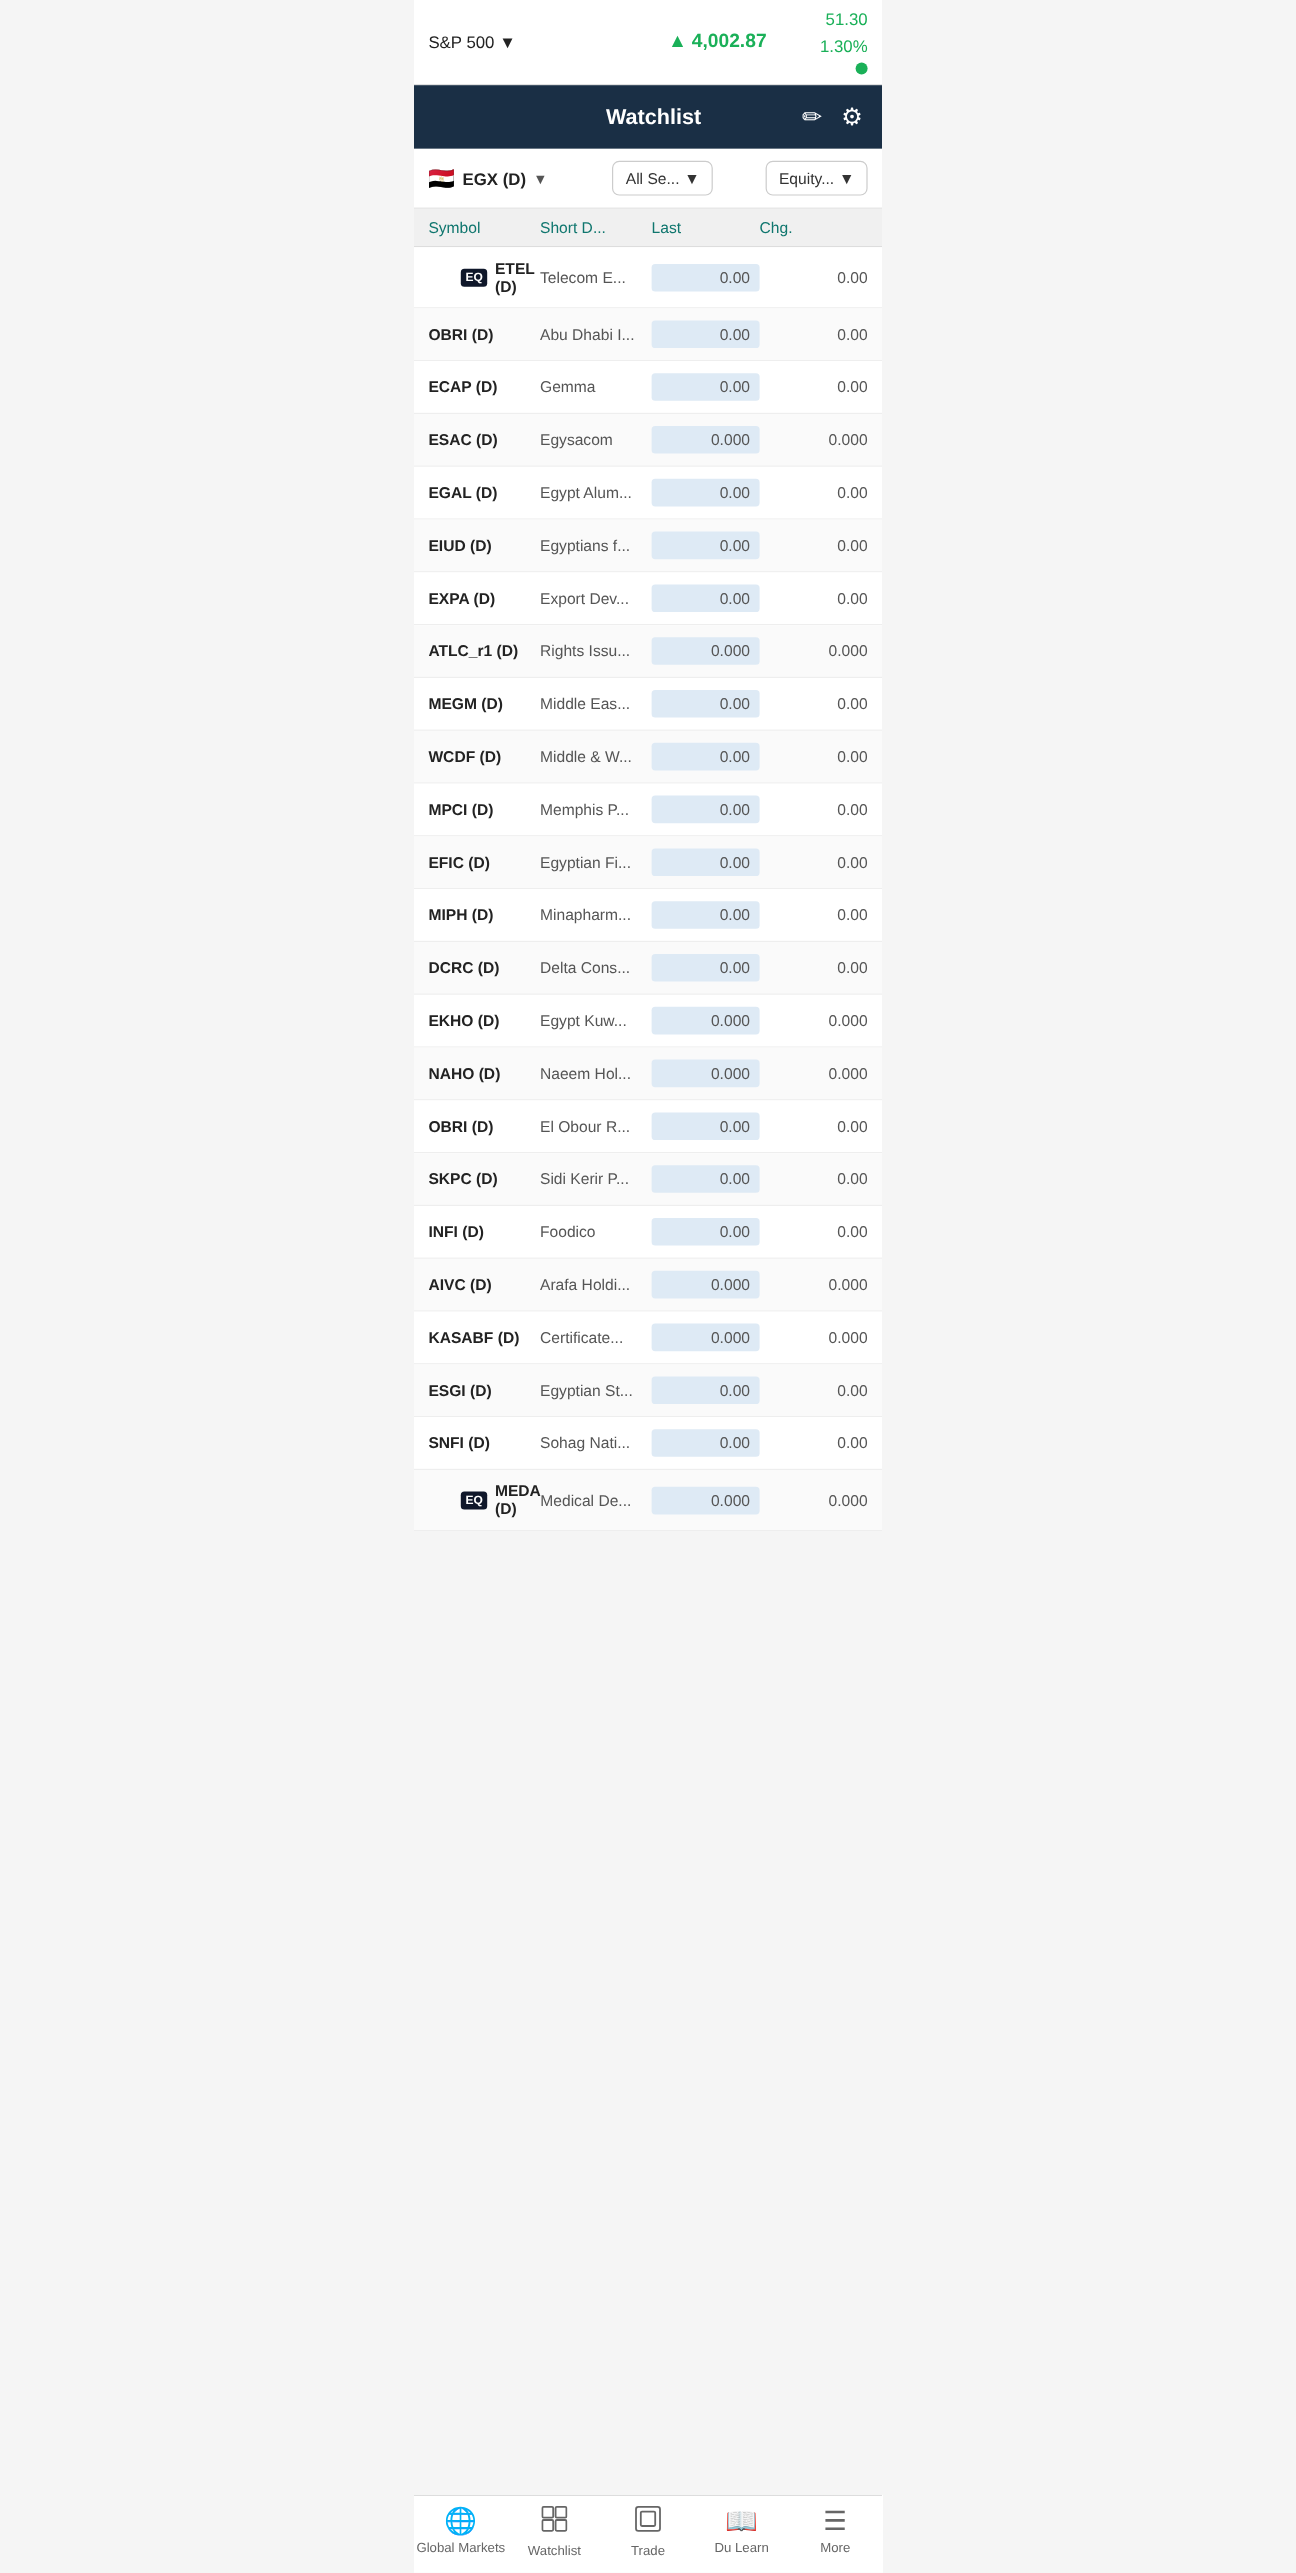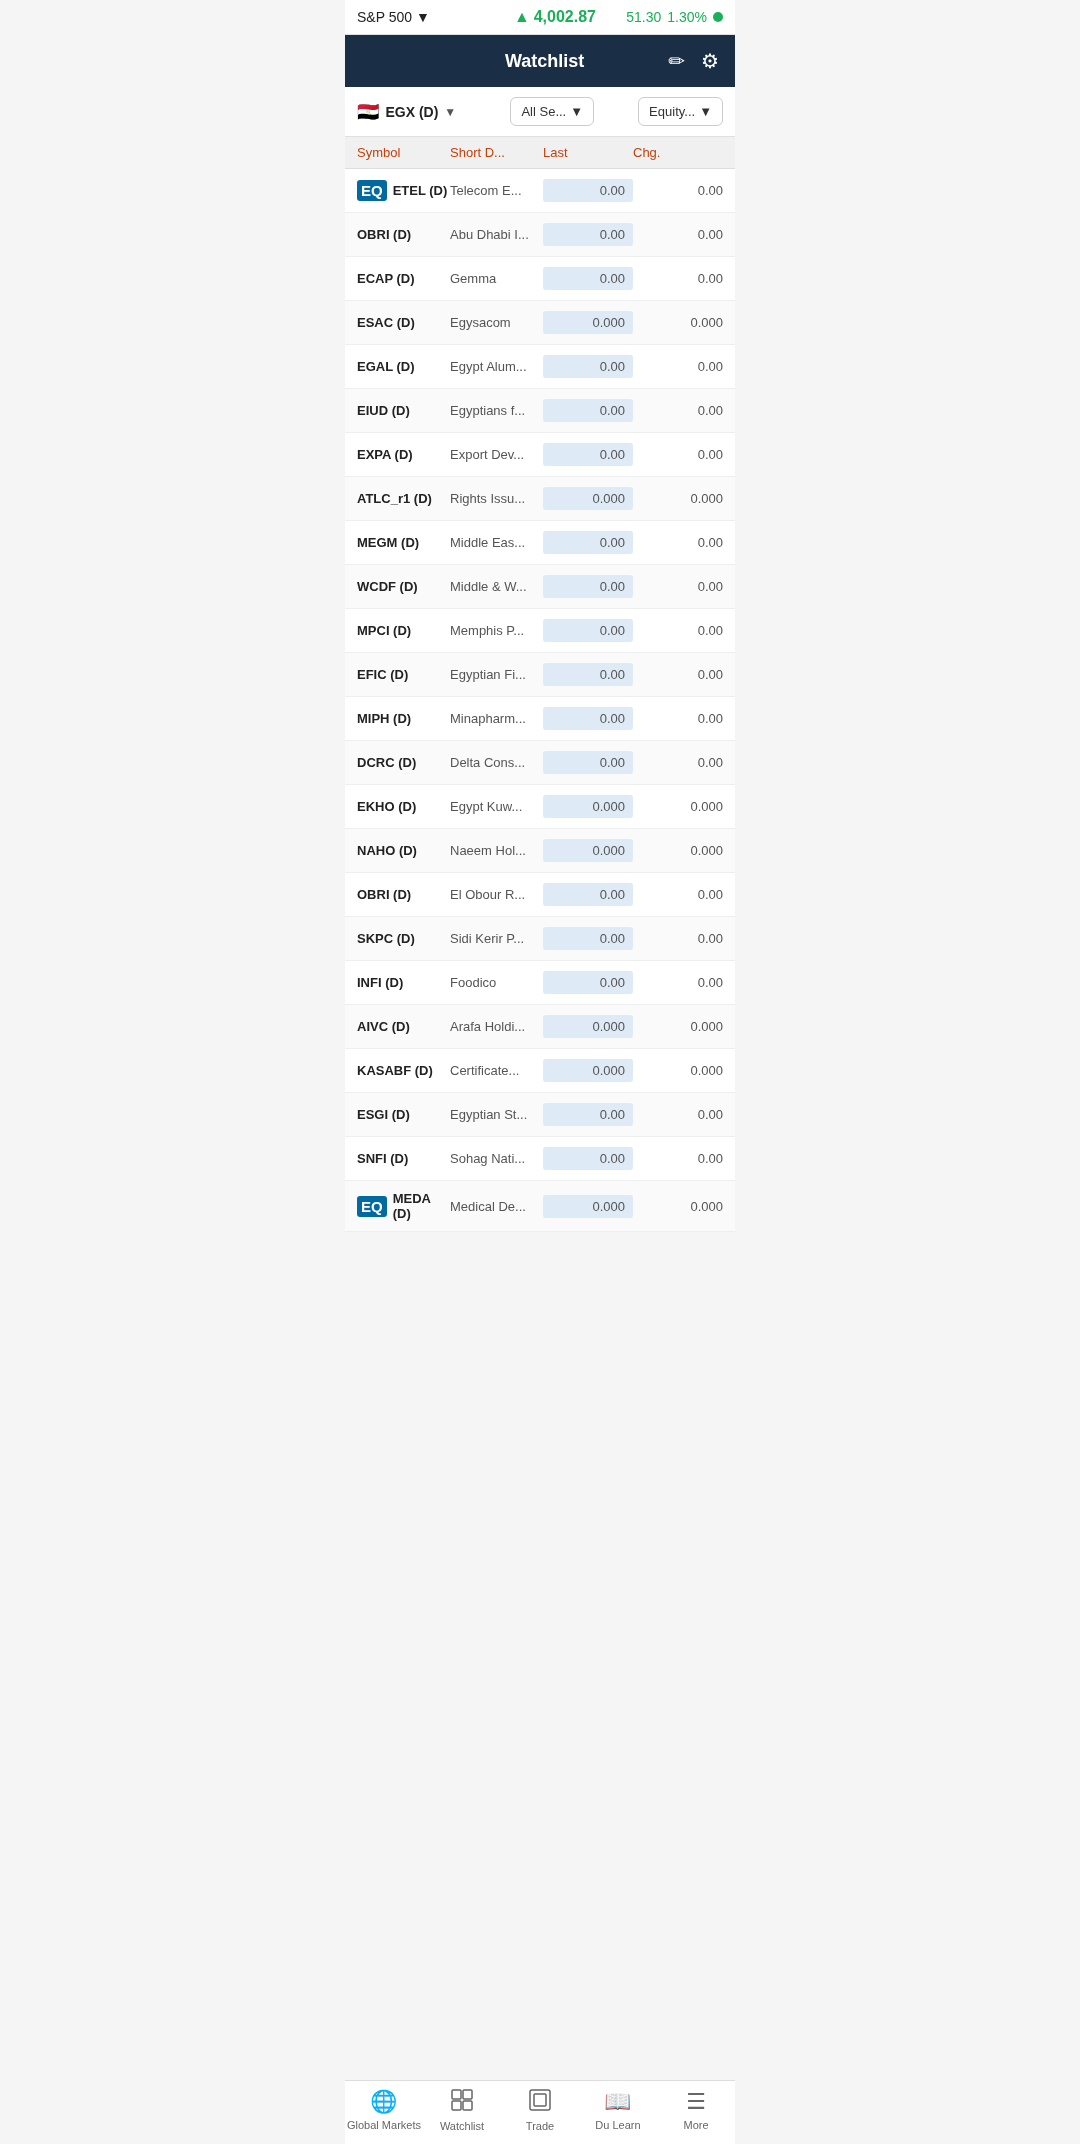--- a/index.html
+++ b/index.html
@@ -35,23 +35,24 @@
       font-weight: 700;
       color: #1ab058;
       display: flex;
       align-items: center;
       gap: 4px;
       flex: 1;
       justify-content: center;
     }
     .sp500-change {
       display: flex;
-      align-items: center;
+      align-items: flex-end;
       gap: 6px;
       font-size: 14px;
+      flex-direction: column;
     }
     .change-points { color: #1ab058; font-weight: 500; }
     .change-pct { color: #1ab058; font-weight: 500; }
     .green-dot {
       width: 10px; height: 10px;
       background: #1ab058;
       border-radius: 50%;
       display: inline-block;
     }
 
@@ -126,21 +127,21 @@
     
     .table-header {
       display: grid;
       grid-template-columns: 1fr 1fr 90px 90px;
       padding: 8px 12px;
       background: #f0f0f0;
       border-bottom: 1px solid #ddd;
     }
     .th {
       font-size: 13px;
-      color: #c2410c;
+      color: #0f766e;
       font-weight: 500;
     }
     .th.right { text-align: left; }
 
     
     .table-body {
       background: #fff;
     }
     .table-row {
       display: grid;
@@ -151,26 +152,27 @@
     }
     .table-row:nth-child(odd) { background: #fff; }
     .table-row:nth-child(even) { background: #fafafa; }
 
     .symbol-cell {
       display: flex;
       align-items: center;
       gap: 6px;
     }
     .eq-badge {
-      background: #0369a1;
+      background: #0f172a;
       color: #fff;
-      font-size: 15px;
+      font-size: 10px;
       font-weight: 700;
       padding: 2px 4px;
       border-radius: 3px;
+      margin-left: 27px;
     }
     .symbol-text {
       font-size: 13px;
       font-weight: 600;
       color: #222;
     }
     .desc-text {
       font-size: 13px;
       color: #555;
     }

